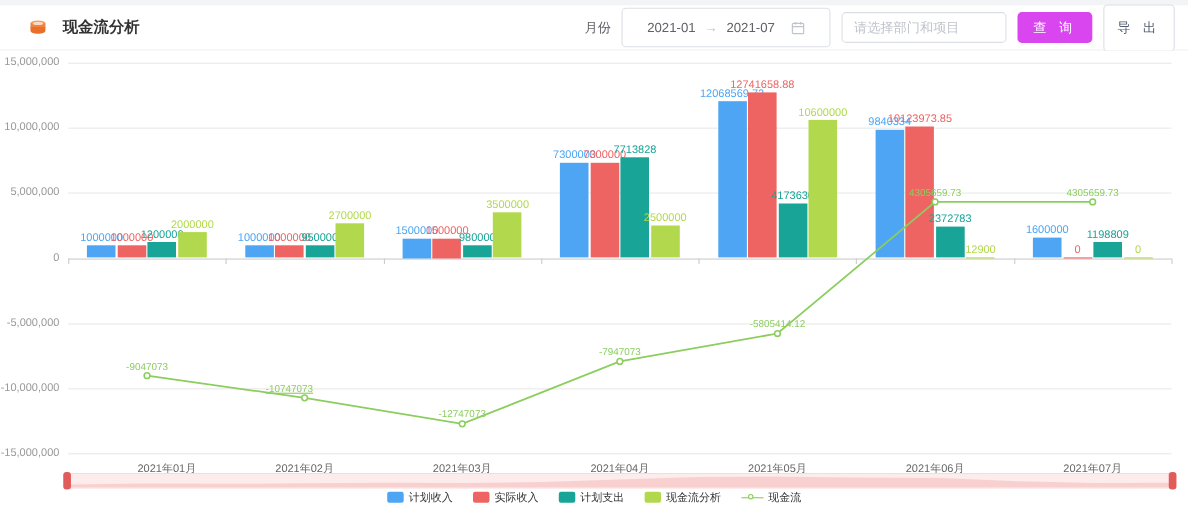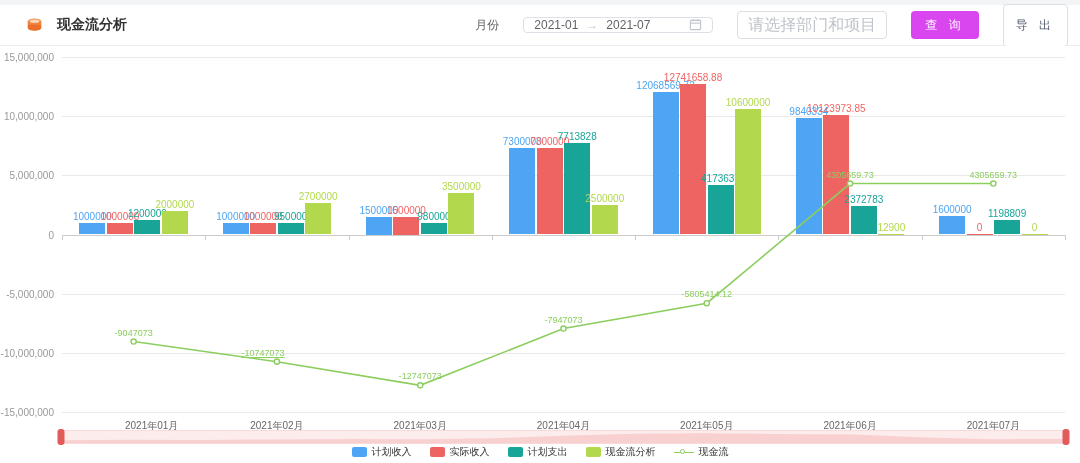--- a/index.html
+++ b/index.html
@@ -4,28 +4,28 @@
 <style>
   * { margin:0; padding:0; box-sizing:border-box; }
   html,body { width:1080px; height:463px; overflow:hidden; }
   body { font-family:"Liberation Sans","DejaVu Sans",sans-serif; background:#f3f4f6; }
   .page { position:relative; width:1080px; height:463px; background:#fff; }
   .topstrip { position:absolute; top:0; left:0; right:0; height:5px; background:#f3f4f6; }
   .hdr { position:absolute; top:5px; left:0; right:0; height:41px; background:#fff;
          border-bottom:1px solid #ededed; display:flex; align-items:center; padding:0 12px; }
   .logo { width:17px; height:17px; margin-left:14px; flex:0 0 auto; }
   .title { font-size:14px; font-weight:bold; color:#333; margin-left:14px; }
-  .ctrls { margin-left:auto; display:flex; align-items:center; gap:24px; font-size:12px; color:#606266; }
-  .daterange { display:flex; gap:8px; border:1px solid #dcdfe6; border-radius:4px;
-               height:16px; padding:0 10px; color:#606266; background:#fff; width:190px; }
+  .ctrls { margin-left:auto; display:flex; align-items:center; gap:10px; font-size:12px; color:#606266; }
+  .daterange { display:flex; align-items:center; gap:8px; border:1px solid #dcdfe6; border-radius:4px;
+               height:36px; padding:0 22px; color:#606266; background:#fff; width:190px; }
   .daterange .arr { color:#c0c4cc; }
   .daterange .cal { margin-left:auto; color:#c0c4cc; display:flex; }
   .sel { border:1px solid #dcdfe6; border-radius:4px; height:28px; width:150px; padding:0 10px;
          display:flex; align-items:center; background:#fff; }
-  .sel .ph { color:#c0c4cc; font-size:16px; }
+  .sel .ph { color:#c0c4cc; font-size:12px; }
   .btn-p { background:#d946ef; color:#fff; border:none; border-radius:4px; height:28px; padding:0 14px;
            font-size:12px; letter-spacing:4px; cursor:pointer; }
   .btn-d { background:#fff; color:#515a6e; border:1px solid #dcdfe6; border-radius:4px; height:43px;
            padding:0 12px; font-size:12px; letter-spacing:4px; cursor:pointer; }
   #chart { position:absolute; top:46px; left:0; width:1080px; height:417px; background:#fff; }
   .ylab { position:absolute; right:1020px; transform:translateY(-50%); font-size:10px; color:#999;
           white-space:nowrap; text-align:right; width:100px; right:auto; }
   .grid { position:absolute; height:1px; background:#e9e9e9; }
   .axisline { position:absolute; height:1px; background:#ccc; }
   .tick { position:absolute; width:1px; height:5px; background:#ccc; }

